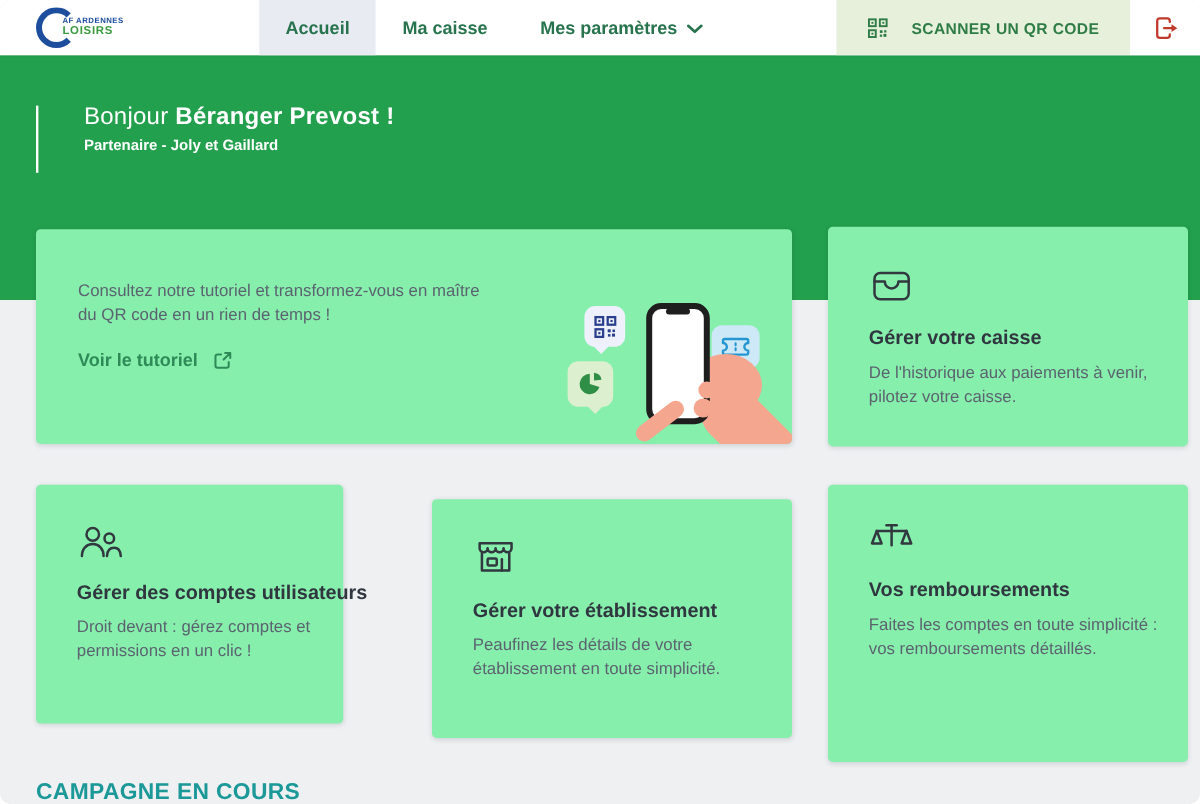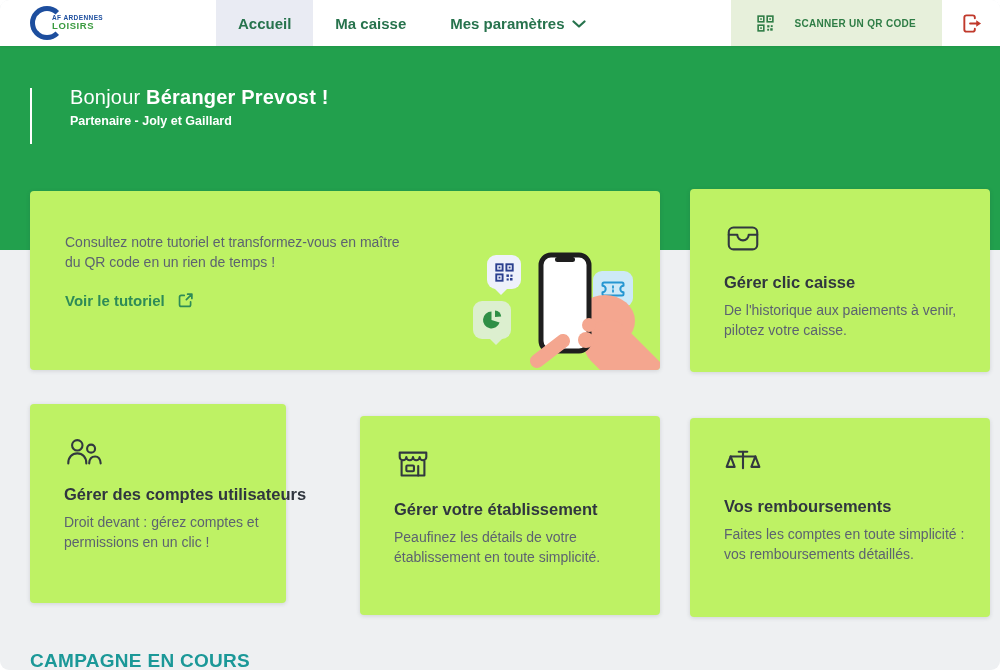--- a/index.html
+++ b/index.html
@@ -10,33 +10,33 @@
   .navbar{position:absolute;top:0;left:0;right:0;height:46px;background:#fff;display:flex;align-items:stretch;z-index:5;box-shadow:0 1px 2px rgba(0,0,0,.06);}
   .logo{display:flex;align-items:center;margin-left:30px;width:160px;cursor:pointer;}
   .logo-c{width:24px;height:24px;border:5px solid var(--logo-blue,#1D4E9E);border-right-color:transparent;border-radius:50%;flex:none;}
   .logo-text{display:flex;flex-direction:column;margin-left:-12px;line-height:1.1;}
   .logo-line1{font-size:6.5px;font-weight:bold;color:var(--logo-blue,#1D4E9E);letter-spacing:.4px;}
   .logo-line2{font-size:9.5px;font-weight:bold;color:var(--logo-green,#3A9A3F);letter-spacing:.6px;}
   .tabs{display:flex;align-items:stretch;margin-left:26px;}
   .tab{display:flex;align-items:center;padding:8px 22px;font-size:15px;font-weight:600;color:var(--nav-green,#27734D);cursor:pointer;}
   .tab.active{background:var(--active-tab-bg,#E9EBF3);}
   .tab .caret{margin-left:8px;margin-top:2px;}
-  .scan-btn{margin-left:auto;display:flex;align-items:center;gap:20px;background:var(--scan-bg,#E7F0DB);border:none;padding:0 26px;font-family:inherit;font-size:10px;font-weight:700;letter-spacing:.3px;color:var(--scan-text,#2F7D46);cursor:pointer;}
+  .scan-btn{margin-left:auto;display:flex;align-items:center;gap:20px;background:var(--scan-bg,#E7F0DB);border:none;padding:0 26px;font-family:inherit;font-size:13px;font-weight:700;letter-spacing:.3px;color:var(--scan-text,#2F7D46);cursor:pointer;}
   .logout-btn{width:58px;background:#fff;border:none;display:flex;align-items:center;justify-content:center;cursor:pointer;}
 
   
   .hero{position:absolute;top:46px;left:0;right:0;height:204px;background:var(--hero-green,#22A04D);z-index:1;}
   .hero-bar{position:absolute;left:30px;top:42px;width:2px;height:56px;background:#fff;}
   .hero-text{position:absolute;left:70px;top:40px;color:#fff;}
   .hero-title{font-size:20px;letter-spacing:.2px;}
   .hero-title .name{font-weight:bold;}
   .hero-sub{margin-top:5px;font-size:12.5px;font-weight:600;}
 
   
-  .card{position:absolute;background:#bef264;border-radius:4px;box-shadow:0 1px 4px rgba(40,50,60,.15);z-index:2;cursor:pointer;}
+  .card{position:absolute;background:#86efac;border-radius:4px;box-shadow:0 1px 4px rgba(40,50,60,.15);z-index:2;cursor:pointer;}
   .card h3{margin:0;font-size:16.5px;font-weight:bold;color:var(--title-dark,#30363F);white-space:nowrap;}
   .card p{margin:8px 0 0;font-size:14px;line-height:1.45;color:var(--body-gray,#5C6370);}
 
   .card-demarrer{left:30px;top:191px;width:630px;height:179px;overflow:hidden;}
   .card-demarrer .txt{position:absolute;left:35px;top:33px;width:350px;}
   .tutorial-link{display:inline-flex;align-items:center;gap:12px;margin-top:19px;font-size:15px;font-weight:600;color:var(--link-green,#2E8B57);text-decoration:none;cursor:pointer;}
 
   .illustration{position:absolute;left:425px;top:52px;width:235px;height:127px;}
   .bubble{position:absolute;display:flex;align-items:center;justify-content:center;border-radius:9px;}
   .bubble:after{content:"";position:absolute;bottom:-6px;left:7px;border:7px solid transparent;border-top-color:inherit;border-bottom:none;}
@@ -46,21 +46,21 @@
   .bubble-qr:after{border-top-color:#EEF1FB;}
   .bubble-ticket{left:138px;top:28px;width:40px;height:36px;background:#CDE9F7;color:#CDE9F7;}
   .bubble-ticket:after{border-top-color:#CDE9F7;}
   .hand-phone{position:absolute;left:58px;top:6px;}
 
   .card-caisse{left:690px;top:189px;width:300px;height:183px;}
   .feature-inner{position:absolute;left:34px;top:30px;right:14px;}
   .feature-inner .icon{display:block;margin-bottom:16px;}
   .card-comptes{left:30px;top:404px;width:256px;height:199px;}
   .card-etab{left:360px;top:416px;width:300px;height:199px;}
-  .card-remb{left:690px;top:404px;width:300px;height:199px;margin-top:14px;}
+  .card-remb{left:690px;top:404px;width:300px;height:231px;}
   .card-caisse p{width:252px;}
   .card-comptes p{width:240px;}
   .card-etab p{width:262px;}
   .card-remb p{width:248px;}
 
   .campagne{position:absolute;left:30px;top:650px;margin:0;font-size:19px;font-weight:bold;letter-spacing:.3px;color:var(--section-teal,#1B9898);z-index:2;}
 
   .icon-stroke{fill:none;stroke:#31383F;stroke-width:2.2;stroke-linecap:round;stroke-linejoin:round;}
 </style>
 </head>
@@ -183,21 +183,21 @@
   </article>
 
   <article class="card card-caisse">
     <div class="feature-inner">
       <svg class="icon" width="38" height="38" viewBox="0 0 40 40">
         <g class="icon-stroke">
           <rect x="5" y="9" width="30" height="23" rx="5"></rect>
           <path d="M5,16.5 h9 a6,6 0 0 0 12,0 h9"></path>
         </g>
       </svg>
-      <h3>Gérer clic caisse</h3>
+      <h3>Gérer votre caisse</h3>
       <p>De l'historique aux paiements à venir, pilotez votre caisse.</p>
     </div>
   </article>
 
   <article class="card card-comptes">
     <div class="feature-inner">
       <svg class="icon" width="38" height="35" viewBox="0 0 40 36">
         <g class="icon-stroke">
           <circle cx="14" cy="11.5" r="5.5"></circle>
           <path d="M4.5,30.5 c0,-6.5 4,-10.5 9.5,-10.5 s9.5,4 9.5,10.5"></path>

